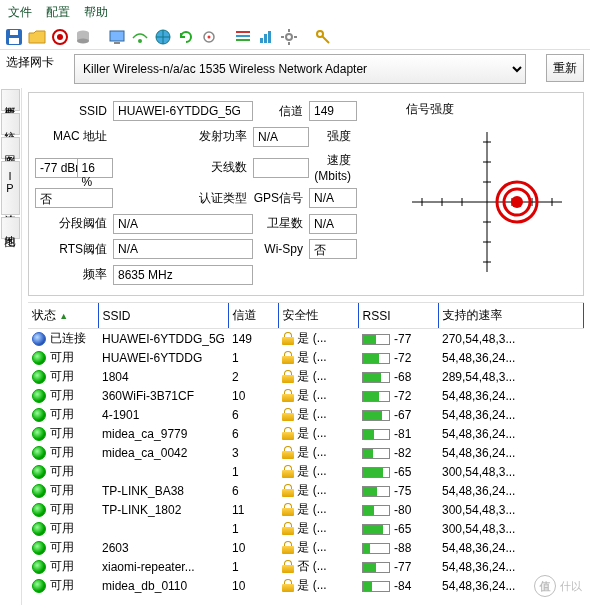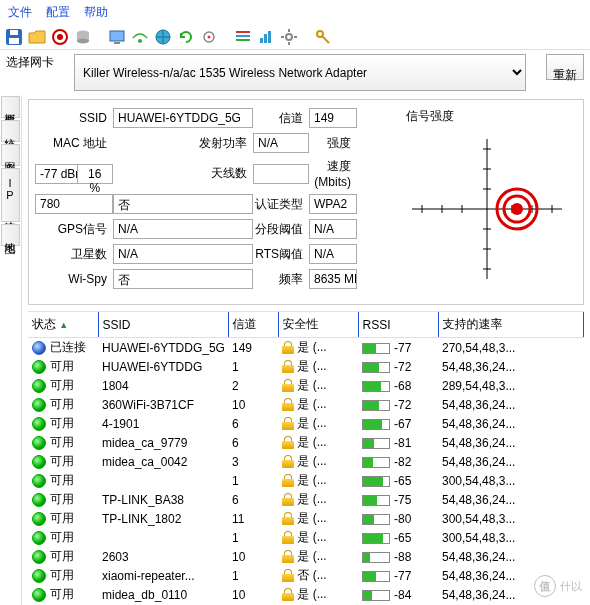--- a/index.html
+++ b/index.html
@@ -1,34 +1,34 @@
 <!DOCTYPE html>
 <html><head>
 <meta charset="utf-8">
 <style>
   * { box-sizing: border-box; margin: 0; padding: 0; }
   body { font-family: "Microsoft YaHei", Tahoma, sans-serif; font-size: 12px; background: #fff; width: 590px; height: 605px; overflow: hidden; color: #000; }
-  .menubar { display: flex; gap: 14px; padding: 4px 8px; color: #1d4ed8; font-size: 12px; }
+  .menubar { display: flex; gap: 14px; padding: 4px 8px; color: #14532d; font-size: 12px; }
   .menubar span { cursor: default; }
   .toolbar { display: flex; align-items: center; padding: 2px 4px; gap: 3px; border-bottom: 1px solid #e0e0e0; }
   .tb-icon { width: 20px; height: 20px; display: flex; align-items: center; justify-content: center; border-radius: 2px; }
   .row-adapter { display: flex; align-items: flex-start; padding: 4px 6px; gap: 20px; }
-  .adapter-select { flex: 1; height: 37px; border: 1px solid #aaa; font-size: 12px; padding: 0 4px; background: linear-gradient(#fff,#eee); }
-  .refresh-btn { height: 20px; padding: 12px 6px; border: 1px solid #aaa; background: linear-gradient(#fff,#eee); font-size: 12px; }
+  .adapter-select { flex: 1; height: 30px; border: 1px solid #aaa; font-size: 12px; padding: 0 4px; background: linear-gradient(#fff,#eee); }
+  .refresh-btn { height: 28px; padding: 0 6px; border: 1px solid #aaa; background: linear-gradient(#fff,#eee); font-size: 12px; }
   .main-wrap { display: flex; height: calc(100% - 80px); }
   .side-tabs { width: 22px; display: flex; flex-direction: column; border-right: 1px solid #e0e0e0; }
   .vtab { flex: 0 0 auto; writing-mode: vertical-rl; text-orientation: upright; padding: 8px 2px; border: 1px solid #ccc; margin: 1px; background: linear-gradient(to right,#f8f8f8,#eaeaea); font-size: 11px; text-align: center; letter-spacing: 2px; cursor: default; }
   .content { flex: 1; overflow: hidden; }
   .details { border: 1px solid #ccc; margin: 4px 6px 6px 6px; padding: 8px 6px 10px 6px; display: flex; position: relative; }
   .detail-grid { flex: 1; display: grid; grid-template-columns: 78px 140px 56px 48px; row-gap: 5px; align-items: center; }
   .lbl { text-align: right; padding-right: 6px; font-size: 12px; }
   .val { border: 1px solid #aaa; height: 20px; padding: 2px 4px; font-size: 12px; background: #fff; white-space: nowrap; overflow: hidden; }
   .strength-cell { display: flex; gap: 0; }
   .strength-cell .val { width: 68px; border-right: none; }
-  .strength-cell .pct { width: 58px; border: 1px solid #aaa; height: 20px; padding: 2px 4px; font-size: 12px; text-align: center; }
+  .strength-cell .pct { width: 58px; border: 1px solid #aaa; height: 20px; padding: 2px 4px; font-size: 12px; }
   .signal-box { width: 175px; }
   .signal-title { font-size: 12px; margin-bottom: 4px; padding-left: 4px; }
   .radar { width: 170px; height: 160px; position: relative; }
   .table-wrap { margin: 0 6px; height: 320px; overflow: hidden; border-top: 1px solid #e0e0e0; }
   table { width: 100%; border-collapse: collapse; font-size: 12px; table-layout: fixed; }
   th { text-align: left; padding: 4px 4px; border-right: 1px solid #1d4ed8; background: #fff; font-weight: normal; border-bottom: 1px solid #e0e0e0; white-space: nowrap; overflow: hidden; }
   th .sort { color: #2a8a2a; font-size: 9px; }
   td { padding: 1px 4px; white-space: nowrap; overflow: hidden; height: 18px; }
   .dot { width: 14px; height: 14px; border-radius: 50%; display: inline-block; vertical-align: middle; margin-right: 4px; background: radial-gradient(circle at 35% 35%, #9f9, #0a0 60%, #060); border: 1px solid #0a0; }
   .dot.blue { background: radial-gradient(circle at 35% 35%, #bdf, #36c 60%, #125); border: 1px solid #36c; }
@@ -172,25 +172,23 @@
 
         <div class="lbl">强度</div>
         <div class="strength-cell">
           <div class="val">-77 dBm</div>
           <div class="pct">16 %</div>
         </div>
         <div class="lbl">天线数</div>
         <div class="val"></div>
 
         <div class="lbl">速度 (Mbits)</div>
-        <div class="val">780</div>
         <div class="val">否</div>
 
         <div class="lbl">认证类型</div>
-        <div class="val">WPA2</div>
         <div class="lbl">GPS信号</div>
         <div class="val">N/A</div>
 
         <div class="lbl">分段阈值</div>
         <div class="val">N/A</div>
         <div class="lbl">卫星数</div>
         <div class="val">N/A</div>
 
         <div class="lbl">RTS阈值</div>
         <div class="val">N/A</div>

